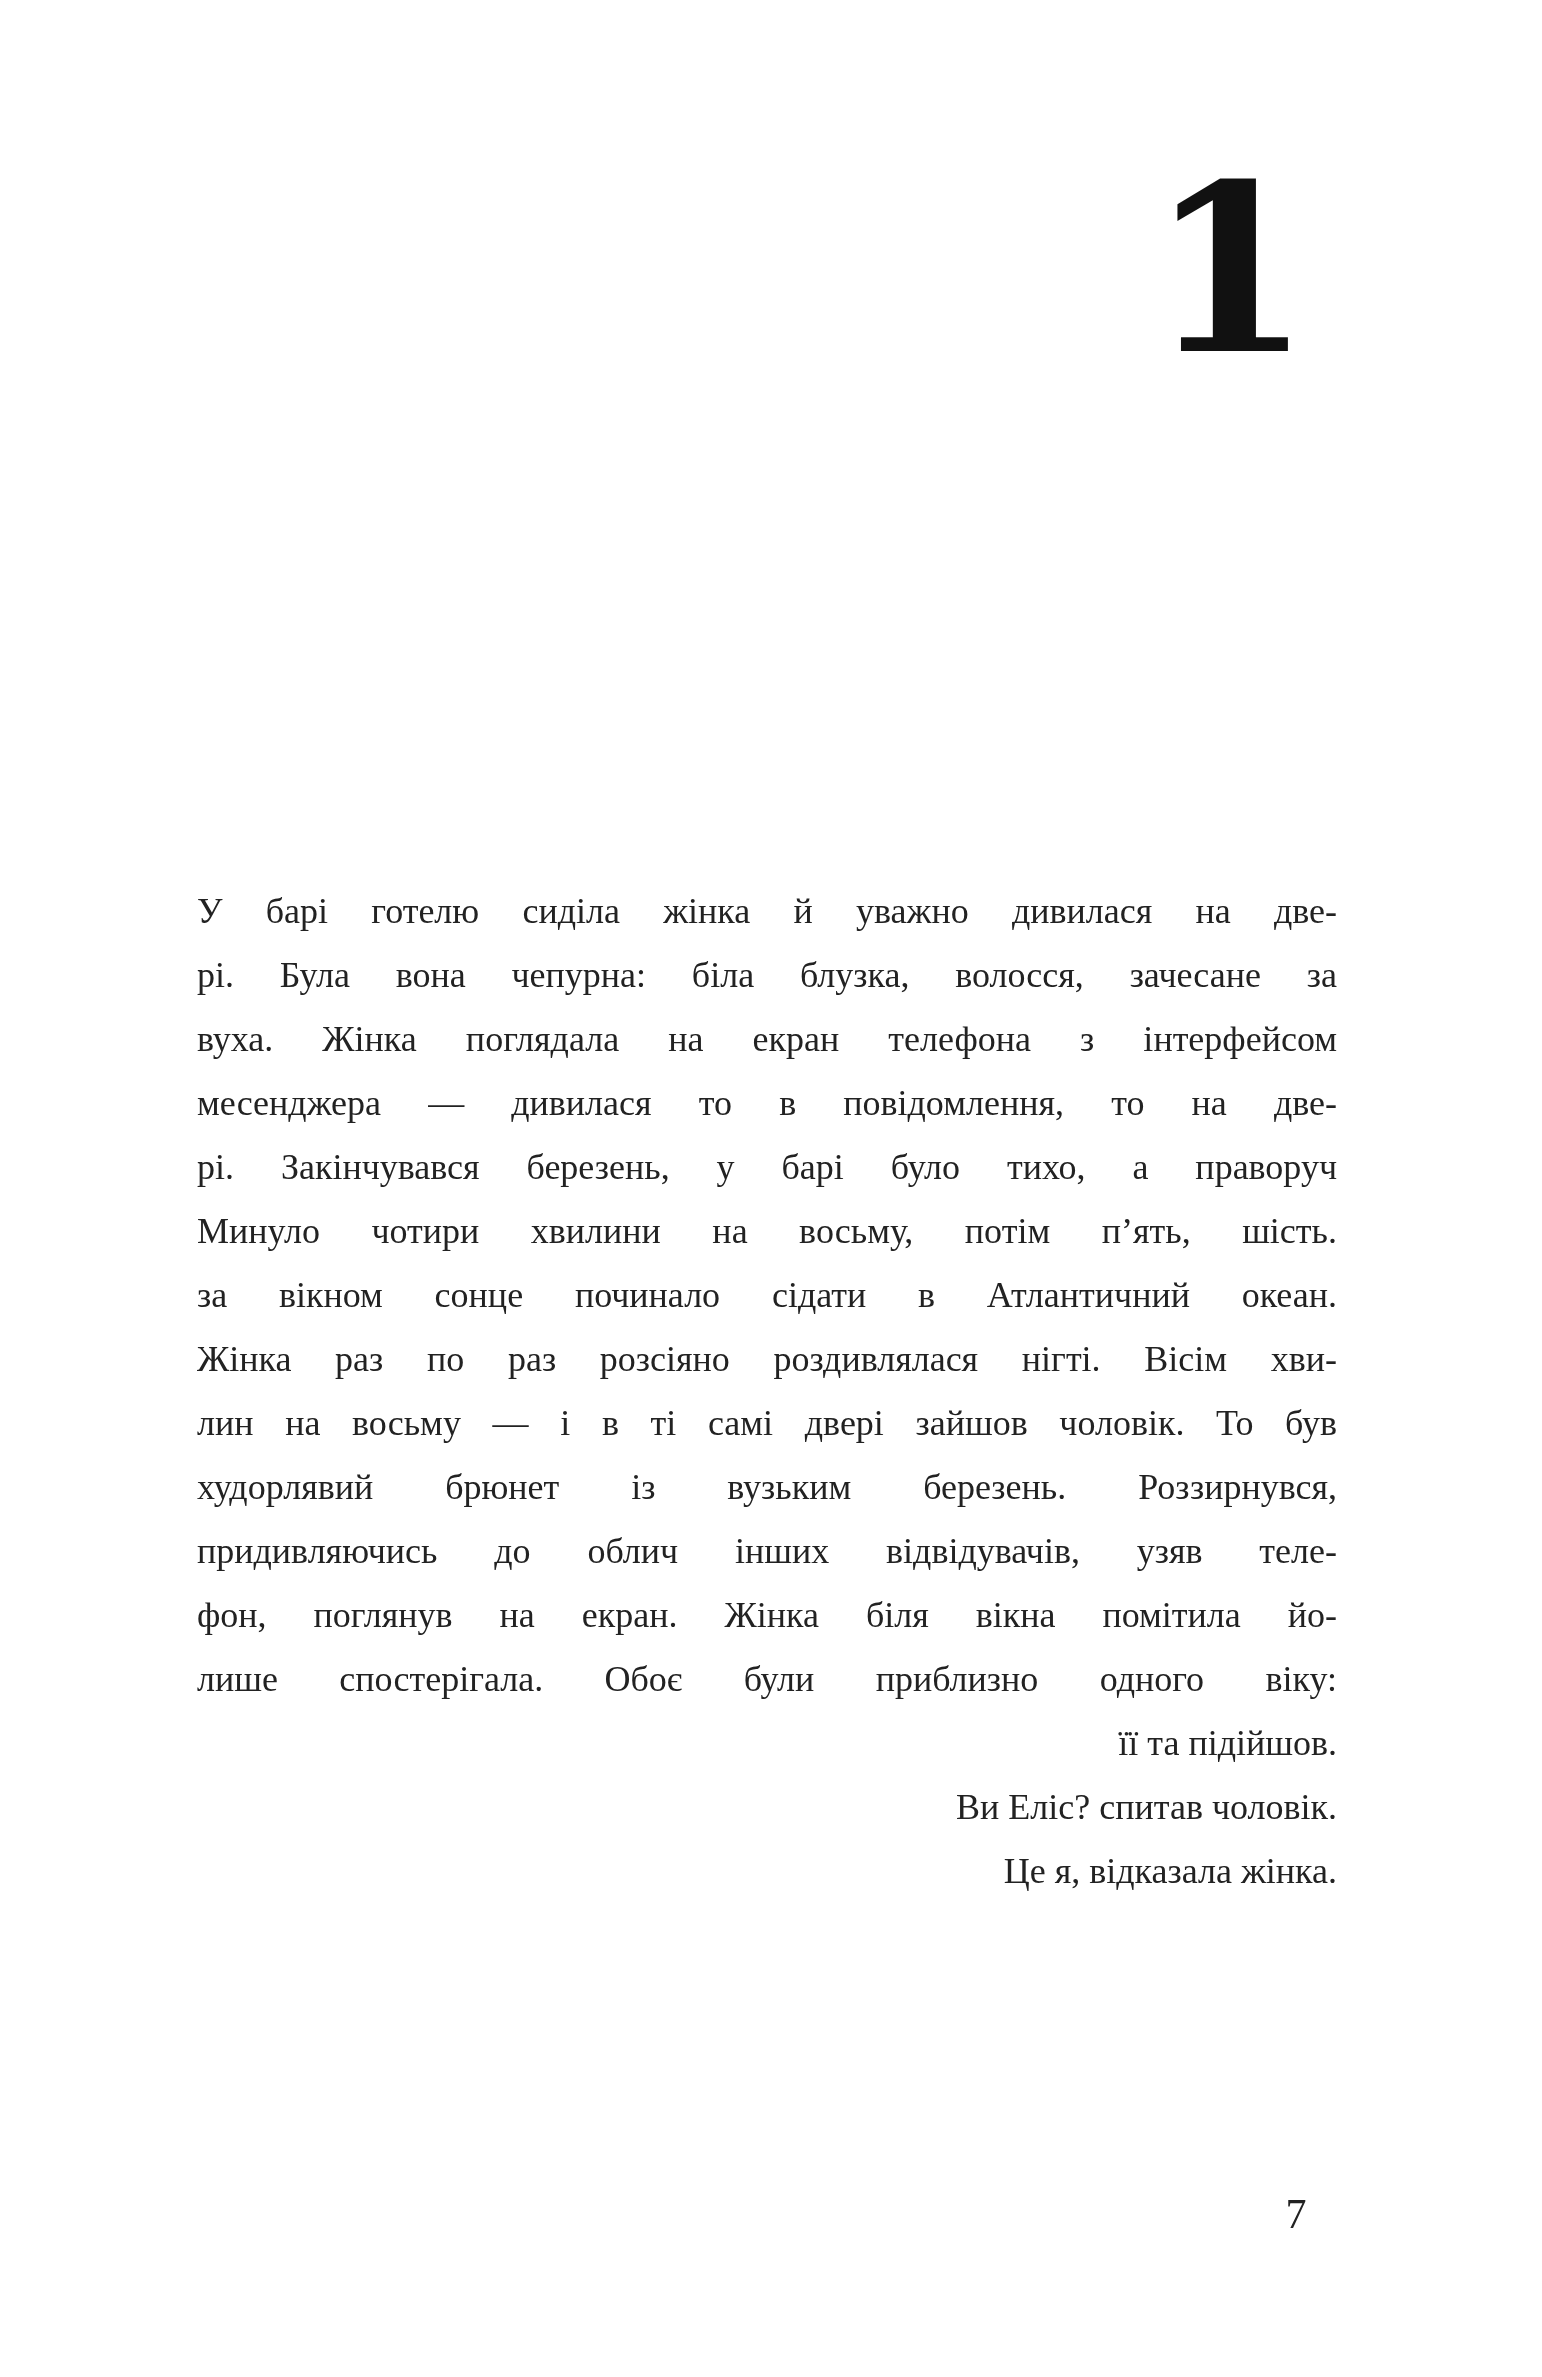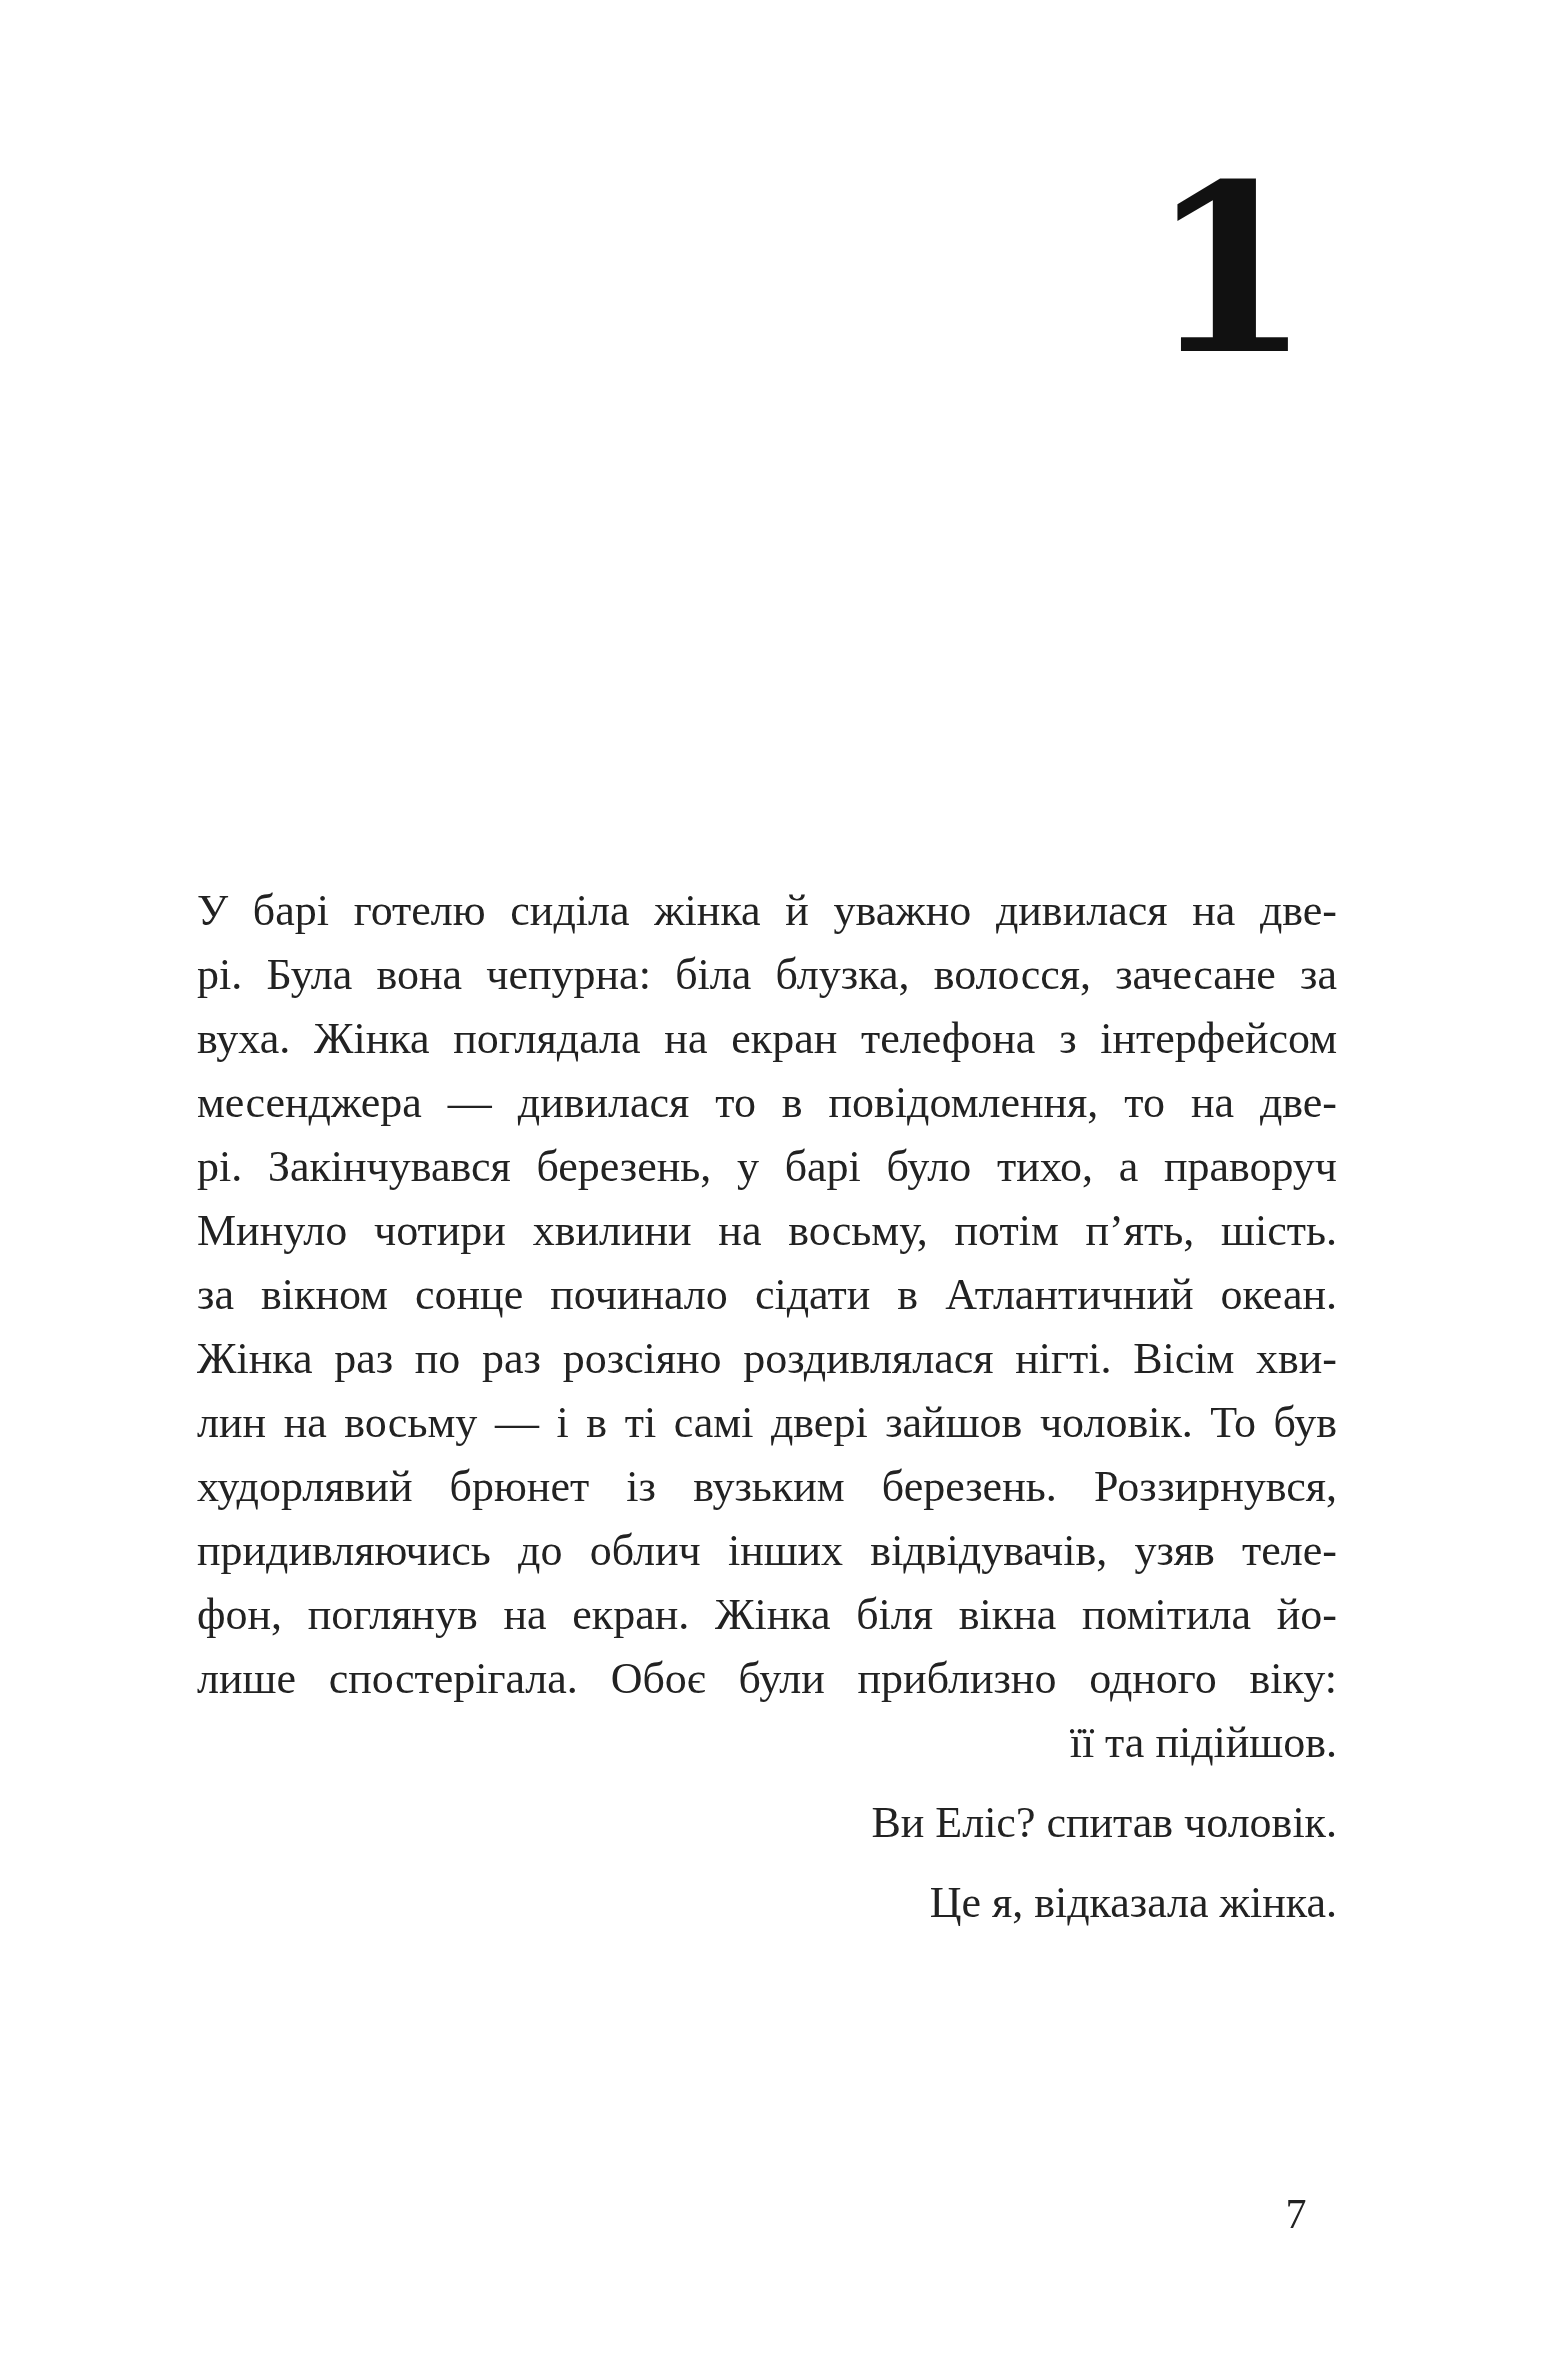--- a/index.html
+++ b/index.html
@@ -21,27 +21,27 @@
     line-height: 233px;
     font-weight: 700;
     color: #111111;
   }
 
   .body-text {
     position: absolute;
     left: 197px;
     top: 879px;
     width: 1140px;
-    font-size: 44px;
+    font-size: 36px;
     line-height: 64px;
     color: #222222;
   }
   .line { text-align: right; }
   .line.j { text-align: justify; text-align-last: justify; }
-  .line.indent { text-indent: 55px; margin-top: 16px; }
+  .line.indent { text-indent: 55px; }
 
   .page-number {
     position: absolute;
     left: 197px;
     top: 2190px;
     width: 1140px;
     padding-right: 30.5px;
     text-align: right;
     font-size: 42px;
     line-height: 48px;

